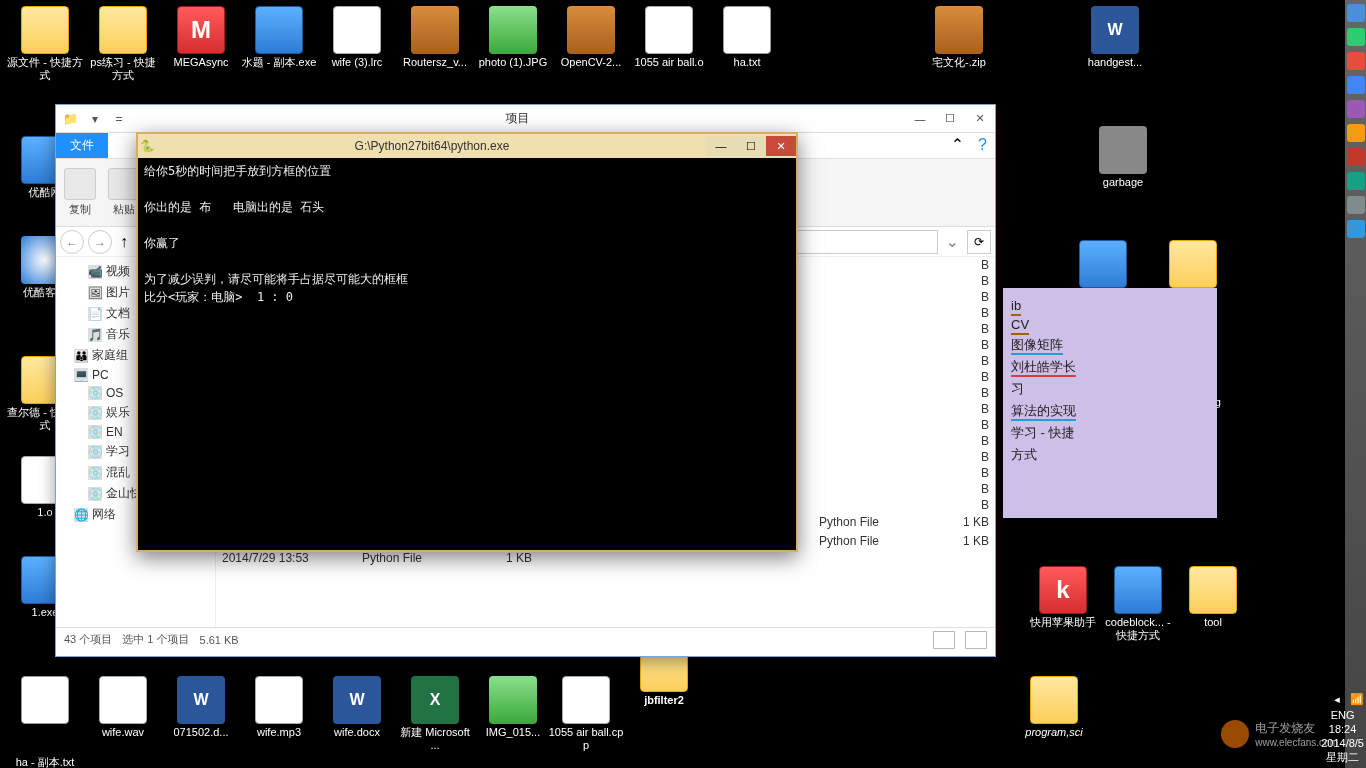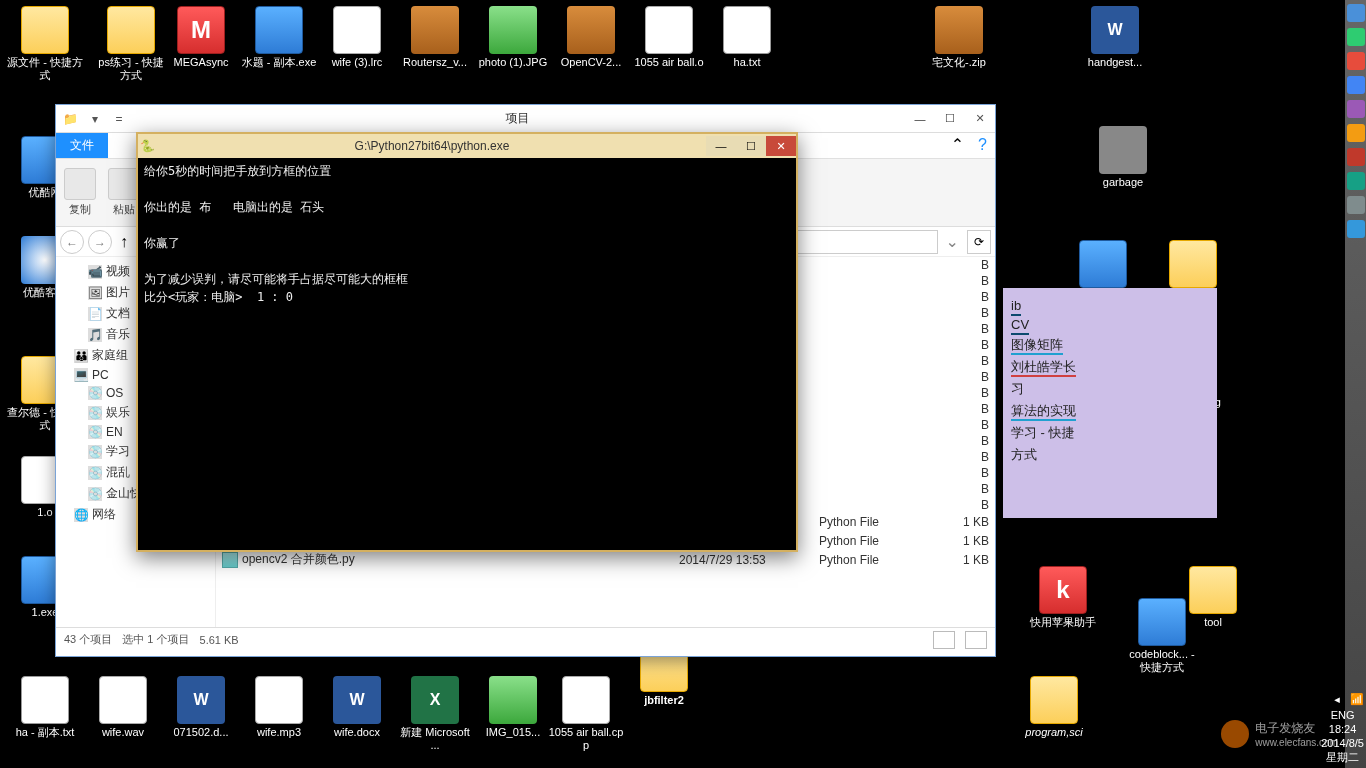--- a/index.html
+++ b/index.html
@@ -66,21 +66,21 @@
 .console .c-title .cb { display:flex; }
 .console .c-title .cb span { width:30px; height:20px; display:flex; align-items:center; justify-content:center; font-size:11px; }
 .console .c-title .cb .min { background:#e8dcb4; }
 .console .c-title .cb .max { background:#e8dcb4; }
 .console .c-title .cb .clo { background:#c84a3a; color:#fff; }
 .console .c-body { padding:4px 6px; font-family:"NSimSun","SimSun",monospace; font-size:12px; color:#eee; line-height:18px; white-space:pre-wrap; }
 
 
 .sticky { position:absolute; left:1003px; top:288px; width:214px; height:230px; background:#cdbfe8; padding:6px 8px; font-size:13px; color:#222; }
 .sticky .ln { margin:4px 0; white-space:nowrap; }
-.sticky .u-purple { border-bottom:2px solid #0c4a6e; padding-bottom:1px; }
+.sticky .u-purple { border-bottom:2px solid #a16207; padding-bottom:1px; }
 .sticky .u-cyan { border-bottom:2px solid #20a0d0; padding-bottom:1px; }
 .sticky .u-red { border-bottom:2px solid #d04040; padding-bottom:1px; }
 
 
 .dock { position:absolute; right:0; top:0; width:21px; height:768px; background:linear-gradient(#666,#444); display:flex; flex-direction:column; align-items:center; padding-top:4px; gap:6px; }
 .dock .di { width:18px; height:18px; border-radius:3px; }
 
 
 .watermark { position:absolute; right:28px; bottom:20px; color:#fff; font-size:12px; opacity:0.6; display:flex; align-items:center; gap:6px; }
 .watermark .logo { width:28px; height:28px; background:#ff7a00; border-radius:50%; }
@@ -92,21 +92,21 @@
 
 </style>
 </head>
 <body>
 
 <div id="icons-container">
     <div class="desktop-icon" style="left: 7px; top: 6px;">
       <div class="ico ico-folder"></div>
       <div class="lbl">源文件 - 快捷方式</div>
     </div>
-    <div class="desktop-icon" style="left: 85px; top: 6px; margin-left: 8px;">
+    <div class="desktop-icon" style="left: 85px; top: 6px;">
       <div class="ico ico-folder"></div>
       <div class="lbl">ps练习 - 快捷方式</div>
     </div>
     <div class="desktop-icon" style="left: 163px; top: 6px;">
       <div class="ico ico-red">M</div>
       <div class="lbl">MEGAsync</div>
     </div>
     <div class="desktop-icon" style="left: 241px; top: 6px;">
       <div class="ico ico-app"></div>
       <div class="lbl">水题 - 副本.exe</div>
@@ -180,29 +180,29 @@
       <div class="lbl">main.m</div>
     </div>
     <div class="desktop-icon" style="left: 1155px; top: 346px;">
       <div class="ico ico-img"></div>
       <div class="lbl">newtest.jpg</div>
     </div>
     <div class="desktop-icon" style="left: 1025px; top: 566px;">
       <div class="ico ico-red">k</div>
       <div class="lbl">快用苹果助手</div>
     </div>
-    <div class="desktop-icon" style="left: 1100px; top: 598px; margin-left: 24px;">
+    <div class="desktop-icon" style="left: 1100px; top: 566px;">
       <div class="ico ico-app"></div>
       <div class="lbl">codeblock... - 快捷方式</div>
     </div>
     <div class="desktop-icon" style="left: 1175px; top: 566px;">
       <div class="ico ico-folder"></div>
       <div class="lbl">tool</div>
     </div>
-    <div class="desktop-icon" style="left: 7px; top: 676px;">
+    <div class="desktop-icon" style="left: 7px; top: 676px; gap: 30px;">
       <div class="ico ico-txt"></div>
       <div class="lbl">ha - 副本.txt</div>
     </div>
     <div class="desktop-icon" style="left: 85px; top: 676px;">
       <div class="ico ico-file"></div>
       <div class="lbl">wife.wav</div>
     </div>
     <div class="desktop-icon" style="left: 163px; top: 676px;">
       <div class="ico ico-word">W</div>
       <div class="lbl">071502.d...</div>
@@ -433,21 +433,20 @@
           <span class="tp">Python File</span>
           <span class="sz">1 KB</span>
         </div>
         <div class="file-row">
           <span class="fn"><span class="fi"></span>opencv2 sobel算子.py</span>
           <span class="dt">2014/7/29 13:53</span>
           <span class="tp">Python File</span>
           <span class="sz">1 KB</span>
         </div>
         <div class="file-row">
-          <span class="fn"><span class="fi"></span>opencv2 合并颜色.py</span>
           <span class="dt">2014/7/29 13:53</span>
           <span class="tp">Python File</span>
           <span class="sz">1 KB</span>
         </div>
       </div>
   </div>
   <div class="status">
     <span>43 个项目</span>
     <span>选中 1 个项目</span>
     <span>5.61 KB</span>

